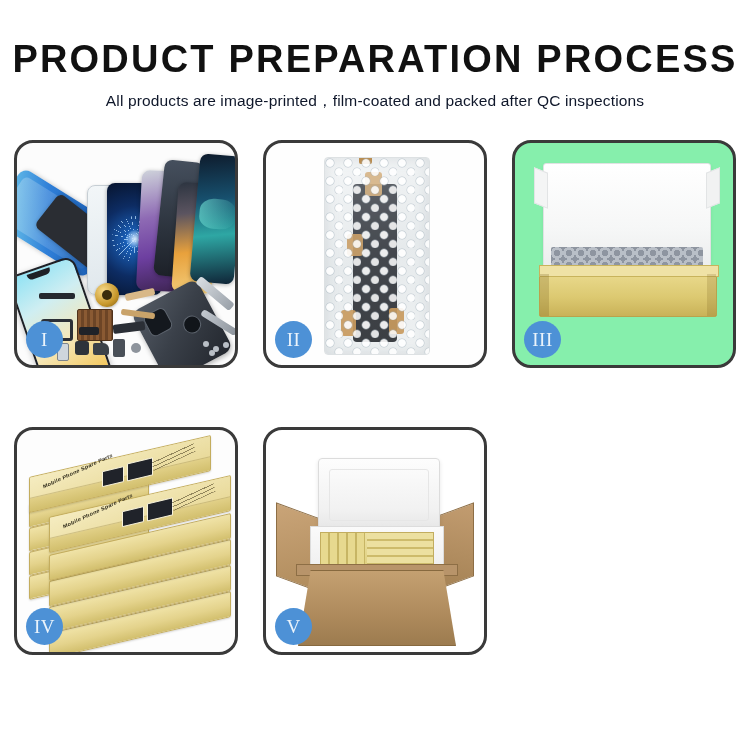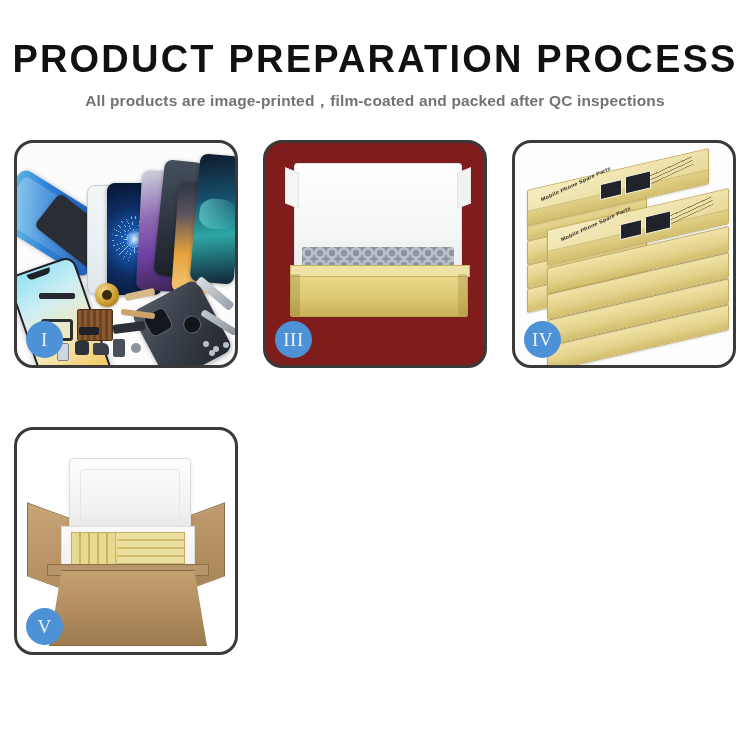--- a/index.html
+++ b/index.html
@@ -11,22 +11,22 @@
   }
   .page{position:relative;width:750px;height:650px;}
 
   
   .header{position:absolute;left:0;top:36px;width:750px;text-align:center;}
   .title{
     font-size:38px;letter-spacing:2.2px;font-weight:700;color:#111;
     line-height:46px;white-space:nowrap;
   }
   .subtitle{
-    margin-top:9px;font-size:15.5px;color:#737373;letter-spacing:.15px;
-    line-height:20px;white-space:nowrap;font-weight:bold;
+    margin-top:9px;font-size:15.5px;color:#0f172a;letter-spacing:.15px;
+    line-height:20px;white-space:nowrap;
   }
 
   
   .grid{
     position:absolute;left:14px;top:140px;
     width:722px;height:560px;
     display:grid;
     grid-template-columns:224px 224px 224px;
     grid-template-rows:228px 228px;
     column-gap:25px;row-gap:59px;
@@ -190,21 +190,21 @@
   .inner-part:before{
     content:"";position:absolute;left:12px;top:-12px;width:17px;height:24px;
     background:#cfa46b;border-radius:3px;opacity:.9;
   }
   .tapeA{position:absolute;left:22px;top:76px;width:16px;height:22px;background:#caa069;border-radius:3px;opacity:.92;}
   .tapeB{position:absolute;left:16px;top:152px;width:15px;height:26px;background:#c89a5e;border-radius:3px;opacity:.92;}
   .tapeC{position:absolute;left:64px;top:150px;width:15px;height:26px;background:#c89a5e;border-radius:3px;opacity:.92;}
   .tapeD{position:absolute;left:34px;top:-6px;width:13px;height:12px;background:#b98d52;border-radius:2px;}
 
   
-  .p3{background:#7f1d1d;}
+  .p3{background:#86efac;}
   .lid3{
     position:absolute;left:28px;top:20px;width:166px;height:106px;
     background:linear-gradient(180deg,#ffffff 0%,#f6f7f7 60%,#ebeded 100%);
     border:1px solid #e0e2e3;border-radius:3px;
     box-shadow:0 2px 4px rgba(0,0,0,.06);
   }
   .lid3:before{
     content:"";position:absolute;left:-10px;top:6px;width:12px;height:34px;
     background:#f4f5f5;border:1px solid #e2e4e5;transform:skewY(22deg);
   }
@@ -395,20 +395,33 @@
         <div class="screws">
           <i></i>
           <i></i>
           <i></i>
           <i></i>
         </div>
       </div>
       <div class="badge">I</div>
     </div>
 
+    <div class="panel p2">
+      <div class="stage">
+        <div class="bag">
+          <div class="inner-part"></div>
+          <div class="tapeA"></div>
+          <div class="tapeB"></div>
+          <div class="tapeC"></div>
+          <div class="tapeD"></div>
+          <div class="bubbles"></div>
+        </div>
+      </div>
+      <div class="badge">II</div>
+    </div>
 
     <div class="panel p3">
       <div class="stage">
         <div class="lid3"></div>
         <div class="foam3"></div>
         <div class="tray3">
           <span class="edgeL"></span>
           <span class="edgeR"></span>
         </div>
       </div>

